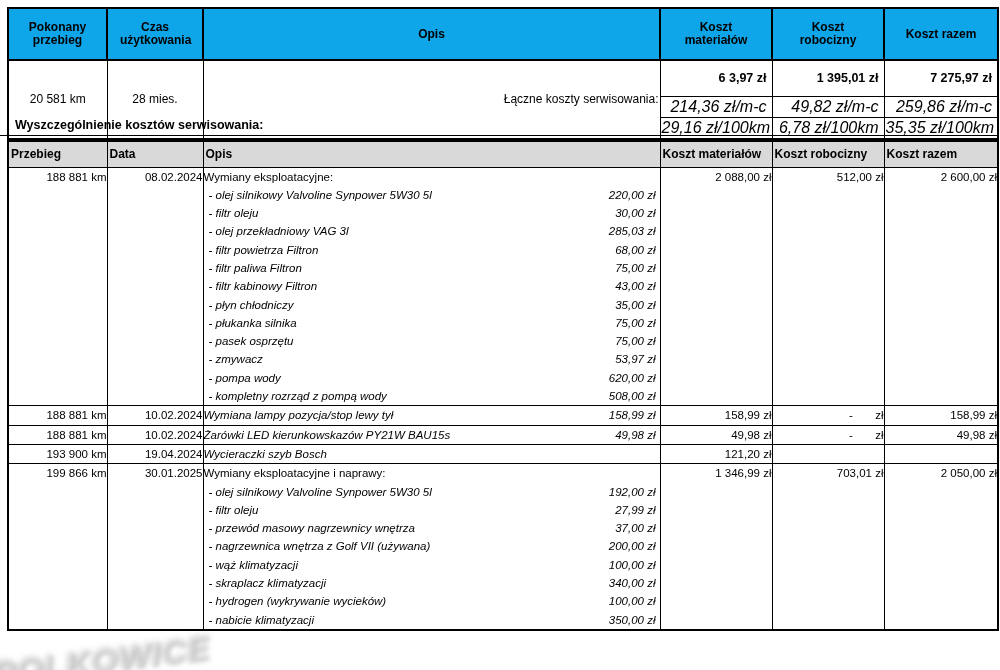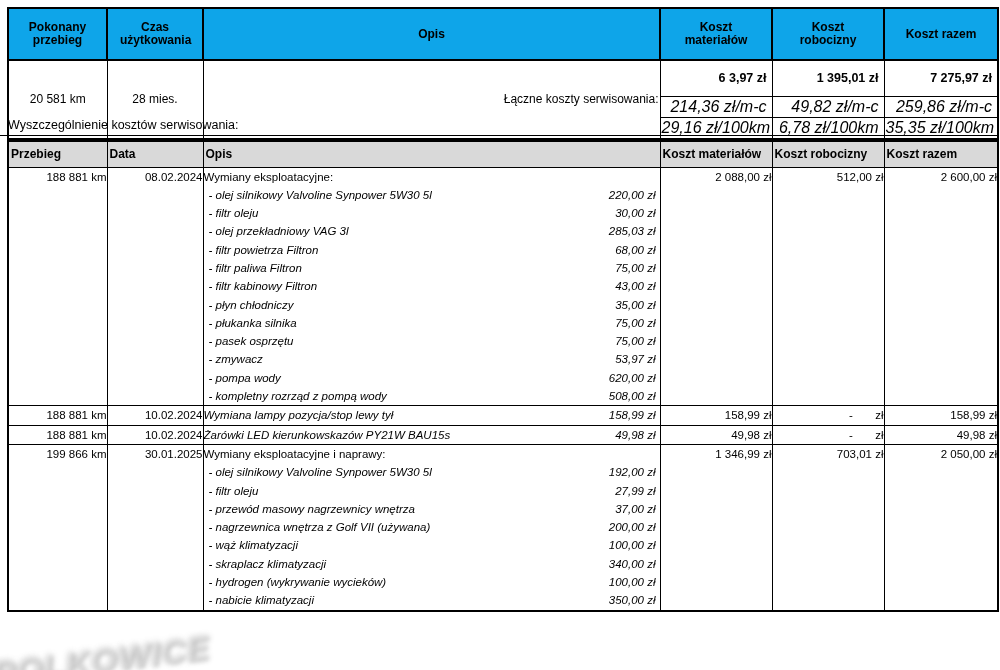--- a/index.html
+++ b/index.html
@@ -23,22 +23,22 @@
   .c-center { text-align: center; font-size: 12px; }
   .v-mid { vertical-align: middle; }
   .desc-pad { padding-left: 20px; font-size: 12px; text-align: right; }
   .num { text-align: right; padding-right: 5px; white-space: pre; }
   .sum-main td.num { height: 36px; font-weight: bold; font-size: 12.5px; vertical-align: middle; }
   .sum-sub td { height: 17px; font-style: italic; font-size: 16px; vertical-align: middle; }
 
   
   .section-title {
     position: absolute; left: 0; top: 116px; width: 998px; height: 20px;
-    border-bottom: 1px solid #000; padding-left: 8px;
-    font-weight: normal; font-size: 12.5px; line-height: 18px;
+    border-bottom: 1px solid #000; padding-left: 15px;
+    font-weight: bold; font-size: 12.5px; line-height: 18px;
   }
 
   
   .details { position: absolute; left: 7px; top: 140px; width: 990px; border: 2px solid #000; }
   .details th {
     background: #d9d9d9; border: 1px solid #000;
     font-size: 12px; font-weight: bold; text-align: left; height: 26px; padding: 2px;
   }
   .details td {
     border: 1px solid #000; vertical-align: top;
@@ -210,20 +210,32 @@
             <div class="desc-line">
               <span class="it">Żarówki LED kierunkowskazów PY21W BAU15s</span>
               <span class="amt">49,98 zł</span>
             </div>
           </td>
           <td class="num">49,98 zł</td>
           <td class="num">-       zł</td>
           <td class="num">49,98 zł</td>
         </tr>
         <tr>
+          <td class="c-mileage">193 900 km</td>
+          <td class="c-date">19.04.2024</td>
+          <td class="c-desc">
+            <div class="desc-line">
+              <span class="it">Wycieraczki szyb Bosch</span>
+            </div>
+          </td>
+          <td class="num">121,20 zł</td>
+          <td class="num"></td>
+          <td class="num"></td>
+        </tr>
+        <tr>
           <td class="c-mileage">199 866 km</td>
           <td class="c-date">30.01.2025</td>
           <td class="c-desc">
             <div class="desc-line">
               <span>Wymiany eksploatacyjne i naprawy:</span>
             </div>
             <div class="desc-line item-line">
               <span class="it">- olej silnikowy Valvoline Synpower 5W30 5l</span>
               <span class="amt">192,00 zł</span>
             </div>

